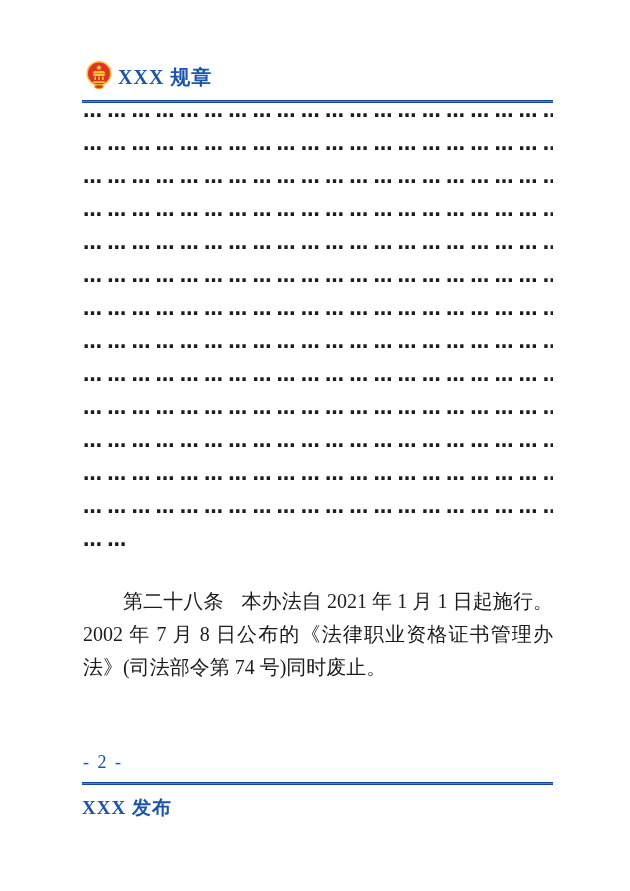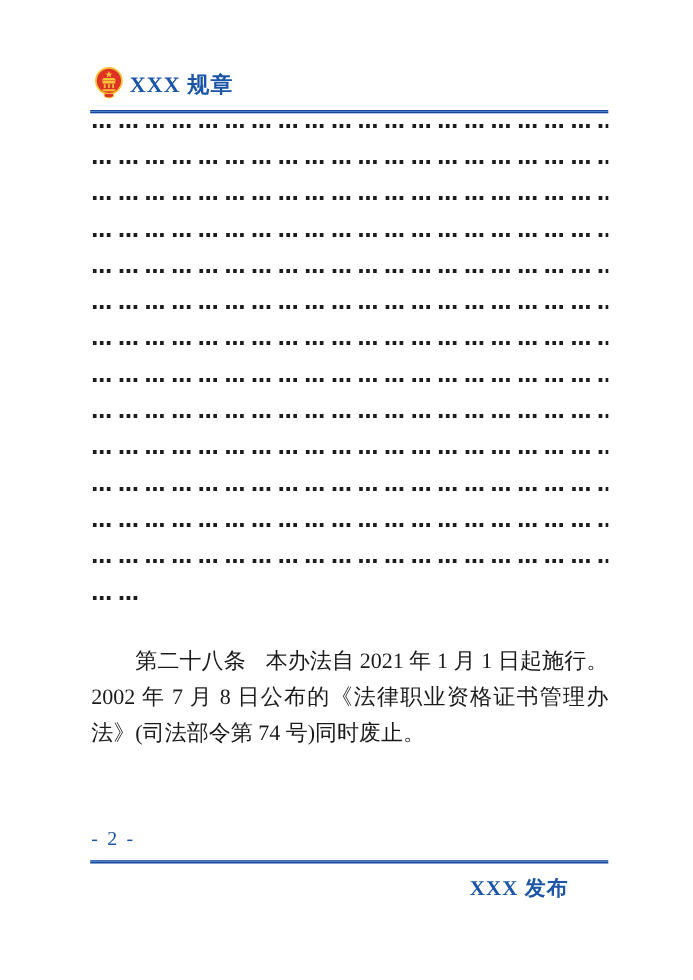--- a/index.html
+++ b/index.html
@@ -88,21 +88,21 @@
     top: 752px;
     font-size: 18px;
     letter-spacing: 2px;
     color: var(--accent, #1a55a8);
   }
   .publisher {
     position: absolute;
     left: 82px;
     top: 795px;
     width: 435px;
-    text-align: right;
+    text-align: left;
     font-size: 19px;
     font-weight: bold;
     letter-spacing: 1px;
     color: var(--accent, #1a55a8);
     white-space: nowrap;
   }
 </style>
 </head>
 <body>
 

